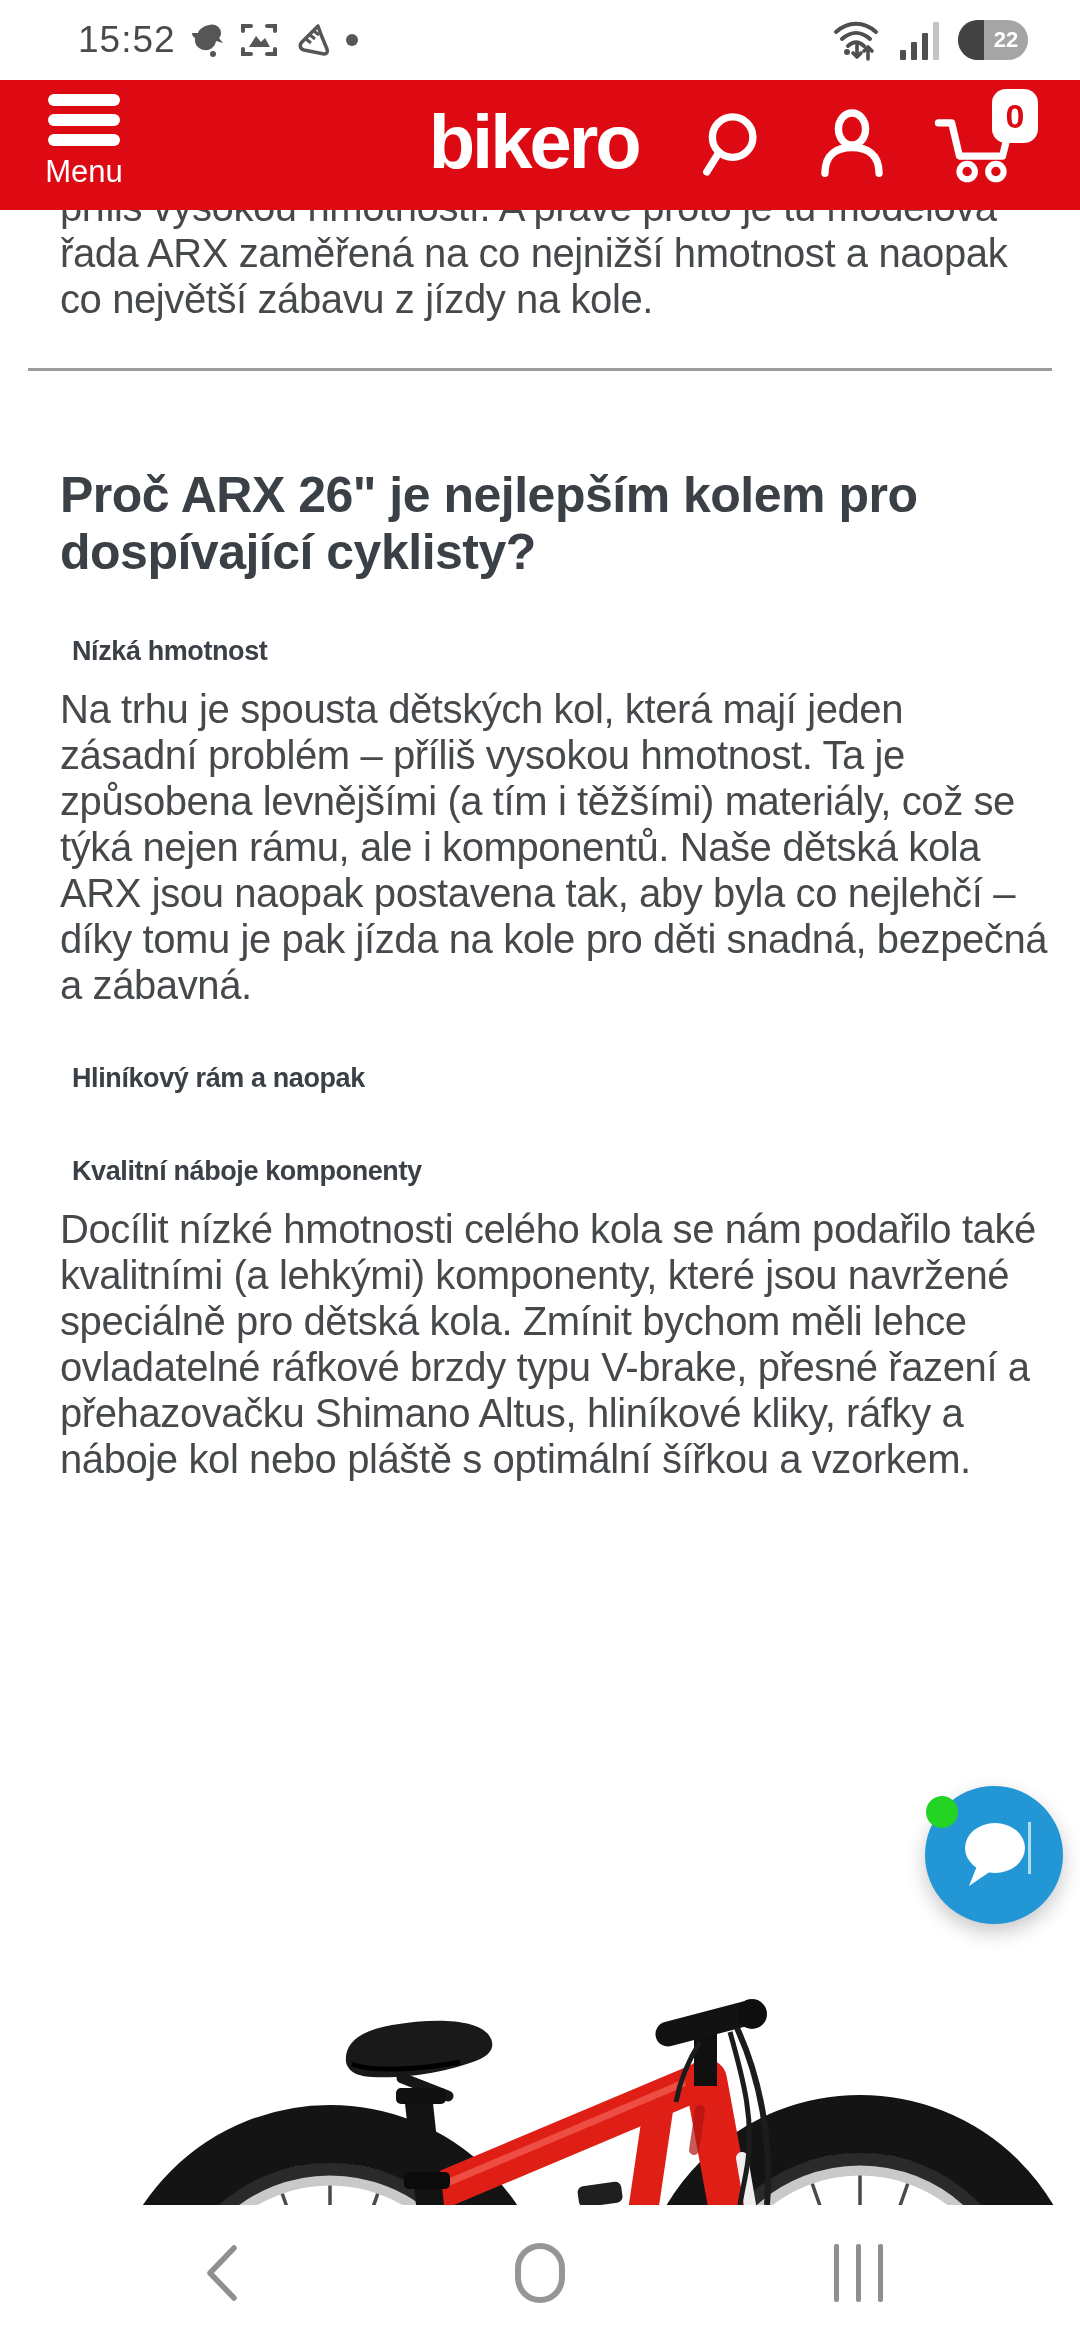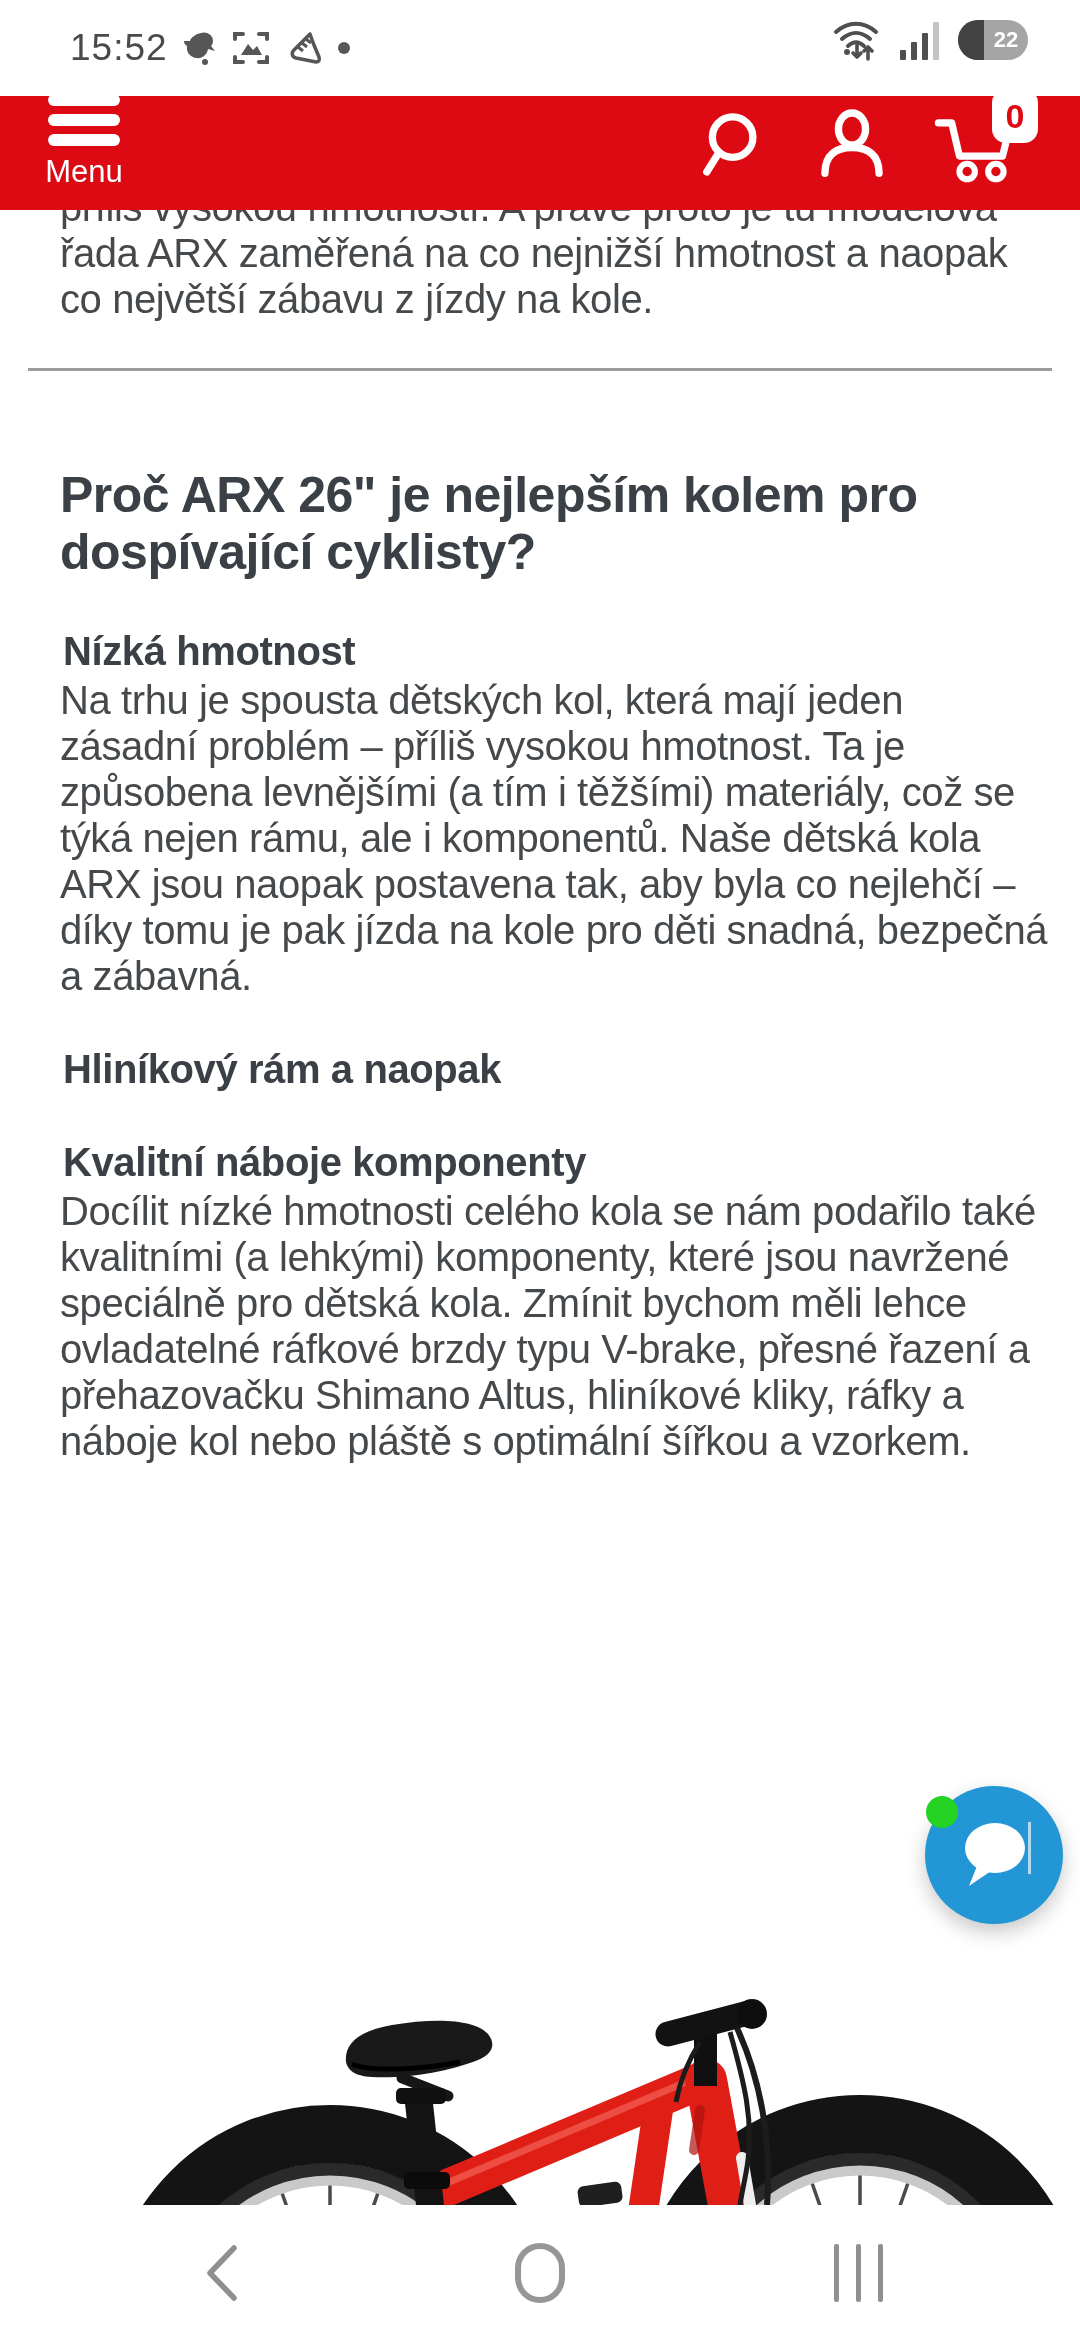--- a/index.html
+++ b/index.html
@@ -3,22 +3,22 @@
 <meta charset="utf-8">
 <style>
   html,body{margin:0;padding:0;}
   body{
     width:1080px;height:2340px;position:relative;overflow:hidden;
     background:#ffffff;font-family:"Liberation Sans","DejaVu Sans",sans-serif;
     -webkit-font-smoothing:antialiased;
   }
   
   .status-bar{
-    position:absolute;top:0;left:0;width:1080px;height:96px;background:#fff;
-    z-index:40;display:flex;align-items:center;padding:8px;box-sizing:border-box;
+    position:absolute;top:0;left:0;width:1080px;height:80px;background:#fff;
+    z-index:40;display:flex;align-items:center;padding:16px;box-sizing:border-box;
   }
   .sb-left{display:flex;align-items:center;gap:14px;margin-left:62px;}
   .sb-time{font-size:37px;color:#4a4a4a;font-weight:500;letter-spacing:1px;}
   .sb-ico{display:block;}
   .sb-right{display:flex;align-items:center;gap:14px;position:absolute;right:52px;top:0;height:80px;}
   .battery{position:relative;width:70px;height:40px;border-radius:20px;background:#a5a5a5;overflow:hidden;}
   .battery-fill{position:absolute;left:0;top:0;bottom:0;width:26px;background:#424242;}
   .battery-num{position:absolute;left:26px;right:0;top:0;bottom:0;display:flex;align-items:center;justify-content:center;
     color:#fff;font-size:22px;font-weight:700;}
   
@@ -44,21 +44,21 @@
     position:absolute;top:0;left:0;width:1080px;z-index:5;
     box-sizing:border-box;padding:184px 32px 0 60px;
     color:#46494c;font-size:40px;line-height:46px;letter-spacing:-0.4px;
   }
   .content p{margin:0;}
   .divider{border:none;border-top:3px solid #9b9b9b;margin:46px -4px 0 -32px;}
   .article-heading{
     margin:96px 0 0 0;font-size:50px;line-height:57px;font-weight:700;color:#3a4046;max-width:960px;letter-spacing:-0.5px;
   }
   .txt-section{margin-top:47px;}
-  .txt-section h3{margin:3px;font-size:40px;line-height:46px;font-weight:700;color:#3a4046;letter-spacing:-0.4px;}
+  .txt-section h3{margin:12px;font-size:27px;line-height:46px;font-weight:700;color:#3a4046;letter-spacing:-0.4px;}
   
   .chat-fab{
     position:absolute;left:925px;top:1786px;width:138px;height:138px;border-radius:50%;
     background:#2397d5;z-index:20;box-shadow:0 8px 20px rgba(0,0,0,.22);
   }
   .chat-dot{position:absolute;left:1px;top:10px;width:32px;height:32px;border-radius:50%;background:#24d324;}
   
   .bike-region{position:absolute;left:0;top:1990px;width:1080px;height:215px;z-index:4;overflow:hidden;}
   
   .nav-bar{
@@ -144,20 +144,21 @@
 
 <div class="app-header" style="background: rgb(221, 10, 20);">
   <div class="menu-btn">
     <div class="menu-bars">
         <i></i>
         <i></i>
         <i></i>
       </div>
     <span class="menu-label">Menu</span>
   </div>
+  <div class="logo">bikero</div>
   <div class="hdr-icons">
     <div class="hdr-icon">
       <svg width="68" height="72" viewBox="0 0 60 64">
         <circle cx="27" cy="25" r="18" fill="none" stroke="#fff" stroke-width="6.5"></circle>
         <line x1="14" y1="40" x2="4" y2="56" stroke="#fff" stroke-width="6.5" stroke-linecap="round"></line>
       </svg>
     </div>
     <div class="hdr-icon">
       <svg width="64" height="72" viewBox="0 0 52 58">
         <ellipse cx="26" cy="16" rx="11" ry="13" fill="none" stroke="#fff" stroke-width="6"></ellipse>

